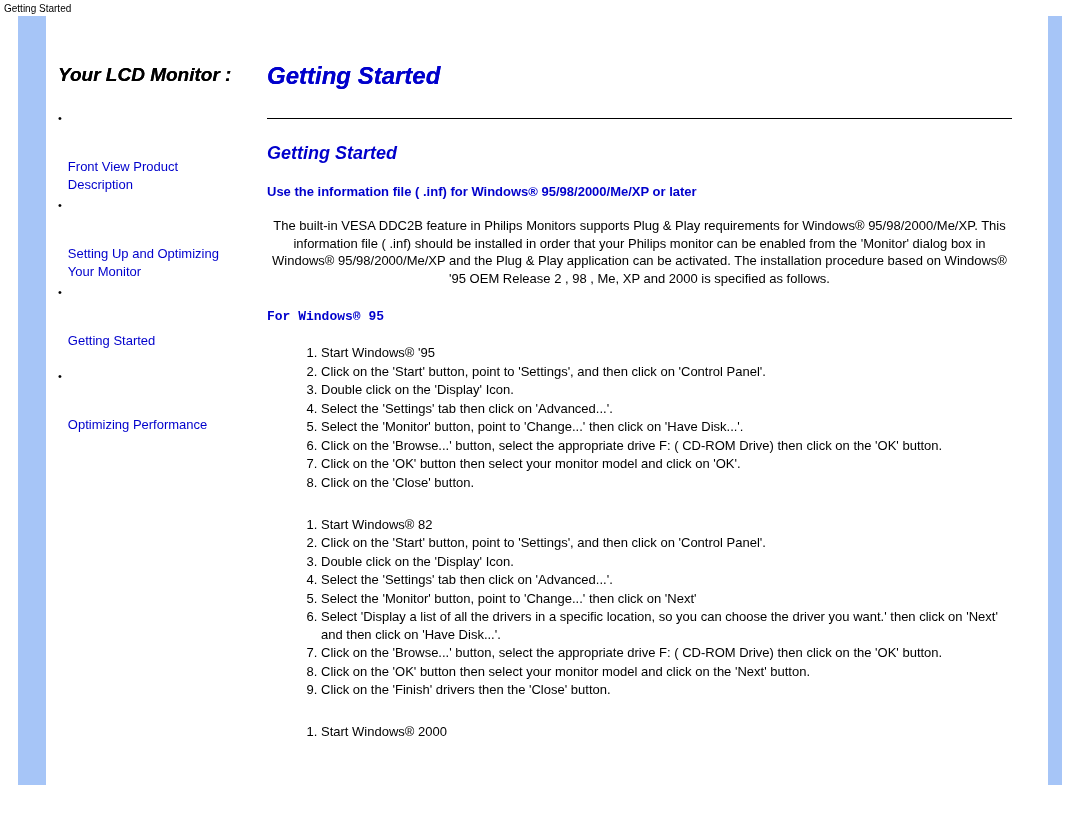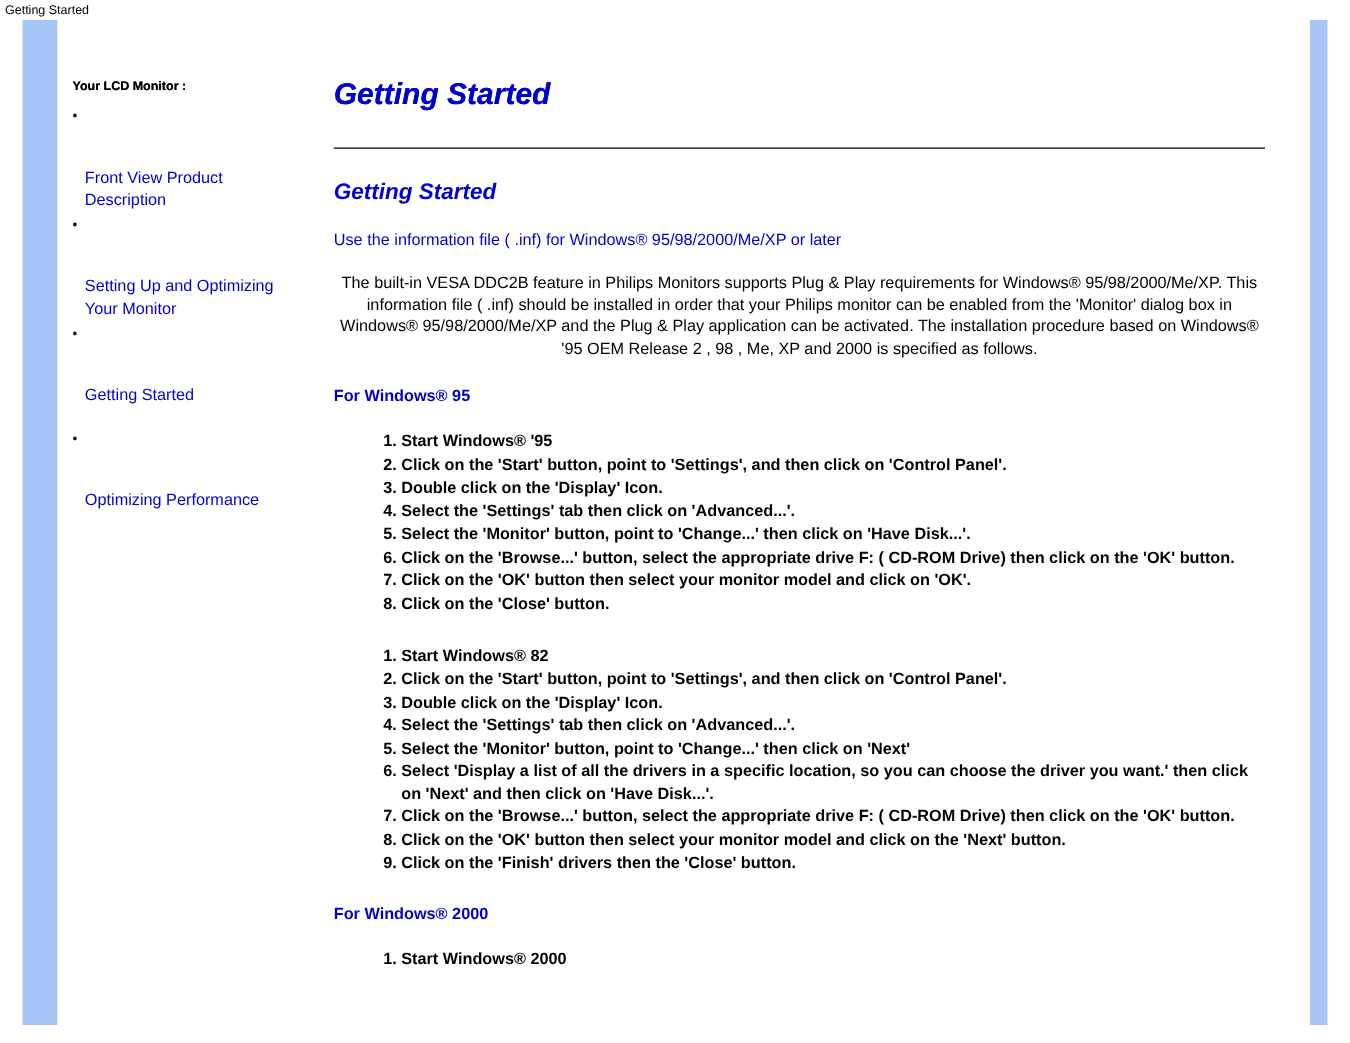--- a/index.html
+++ b/index.html
@@ -26,22 +26,23 @@
     flex-shrink: 0;
   }
   .sidebar {
     width: 205px;
     flex-shrink: 0;
     padding: 48px 10px 10px 12px;
     background: #fff;
   }
   .sidebar-title {
     font-weight: bold;
-    font-size: 10px;
-    margin-bottom: 10px;
+    font-style: italic;
+    font-size: 19px;
+    margin-bottom: 24px;
     text-shadow: 0 0 0.5px #000;
   }
   .nav-list {
     list-style: none;
     margin: 0;
     padding: 0;
   }
   .nav-item {
     display: flex;
     align-items: flex-start;
@@ -81,43 +82,43 @@
   }
   .section-title {
     color: #0000cc;
     font-size: 18px;
     font-weight: bold;
     font-style: italic;
     margin: 0 0 20px 0;
   }
   .subsection {
     color: #0000cc;
-    font-weight: normal;
+    font-weight: bold;
     font-size: 13px;
     margin: 0 0 18px 0;
   }
   .body-text {
     color: #000;
     font-size: 13px;
     line-height: 1.35;
     margin: 0 0 22px 0;
     text-align: center;
   }
   .os-heading {
     color: #0000cc;
     font-weight: bold;
     font-size: 13px;
     margin: 0 0 20px 0;
+    font-family: Liberation Mono, monospace;
   }
   ol.steps {
     margin: 0 0 24px 0;
     padding-left: 54px;
     font-size: 13px;
     line-height: 1.35;
-    font-weight: bold;
   }
   ol.steps li { margin-bottom: 1px; }
   .right-stripe {
     width: 14px;
     background: #a6c5f7;
     flex-shrink: 0;
   }
 </style>
 </head>
 <body>
@@ -173,21 +174,20 @@
           <li>Start Windows® 82</li>
           <li>Click on the 'Start' button, point to 'Settings', and then click on 'Control Panel'.</li>
           <li>Double click on the 'Display' Icon.</li>
           <li>Select the 'Settings' tab then click on 'Advanced...'.</li>
           <li>Select the 'Monitor' button, point to 'Change...' then click on 'Next'</li>
           <li>Select 'Display a list of all the drivers in a specific location, so you can choose the driver you want.' then click on 'Next' and then click on 'Have Disk...'.</li>
           <li>Click on the 'Browse...' button, select the appropriate drive F: ( CD-ROM Drive) then click on the 'OK' button.</li>
           <li>Click on the 'OK' button then select your monitor model and click on the 'Next' button.</li>
           <li>Click on the 'Finish' drivers then the 'Close' button.</li>
         </ol>
-        <div class="os-heading">For Windows® 2000</div>
         <ol class="steps">
           <li>Start Windows® 2000</li>
         </ol>
       </div>
   </div>
 
   <div class="right-stripe"></div>
 </div>
 
 </body></html>

